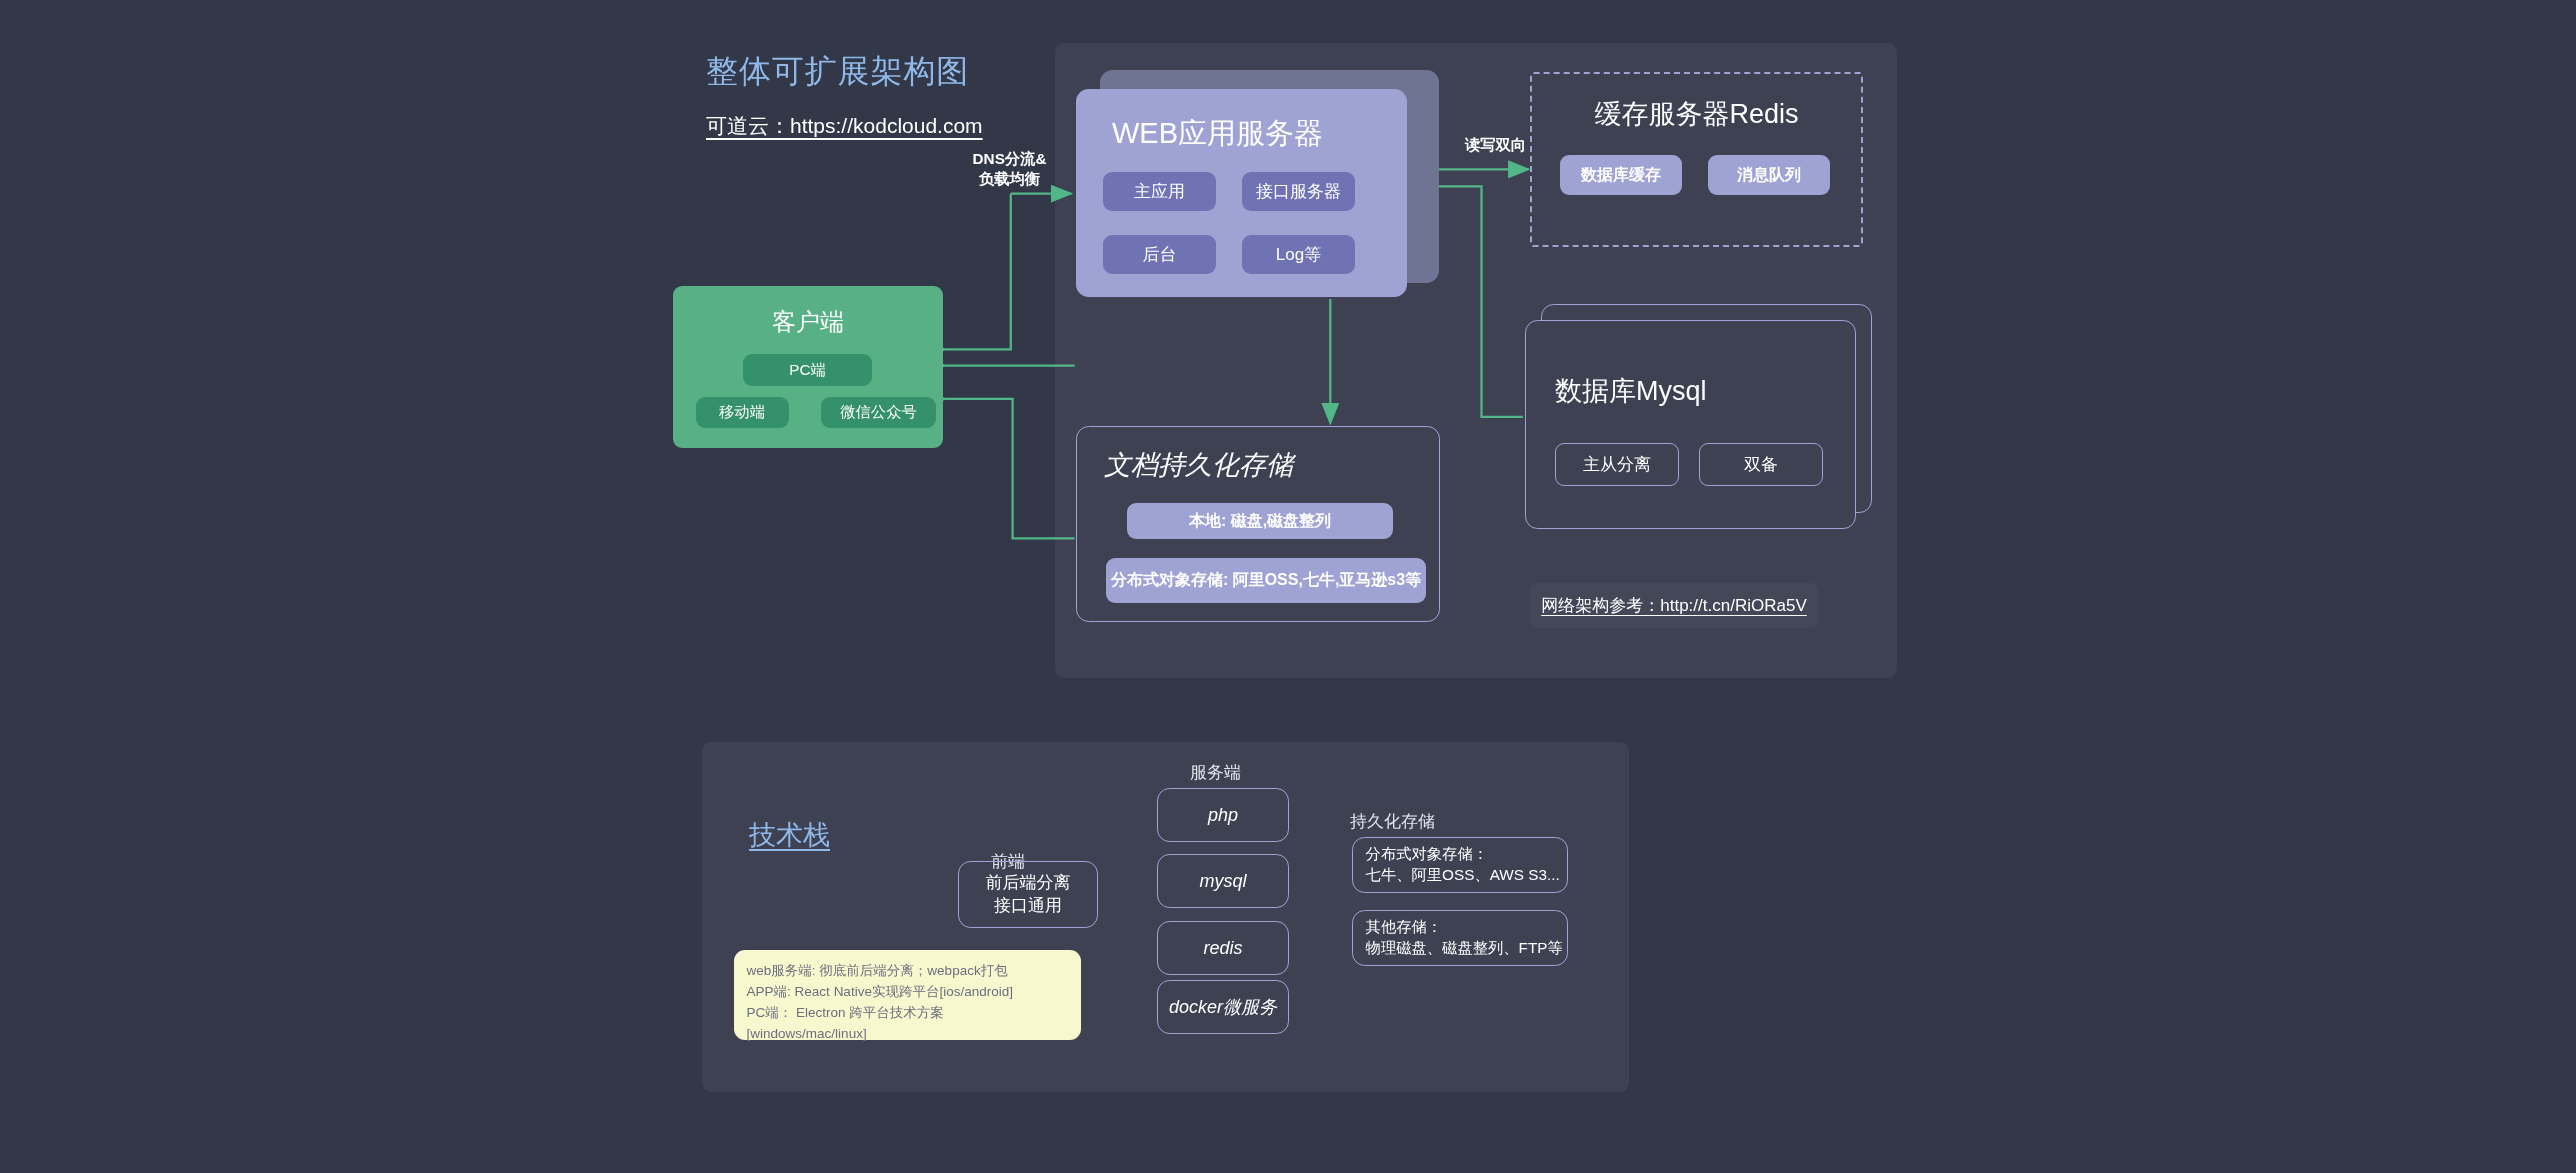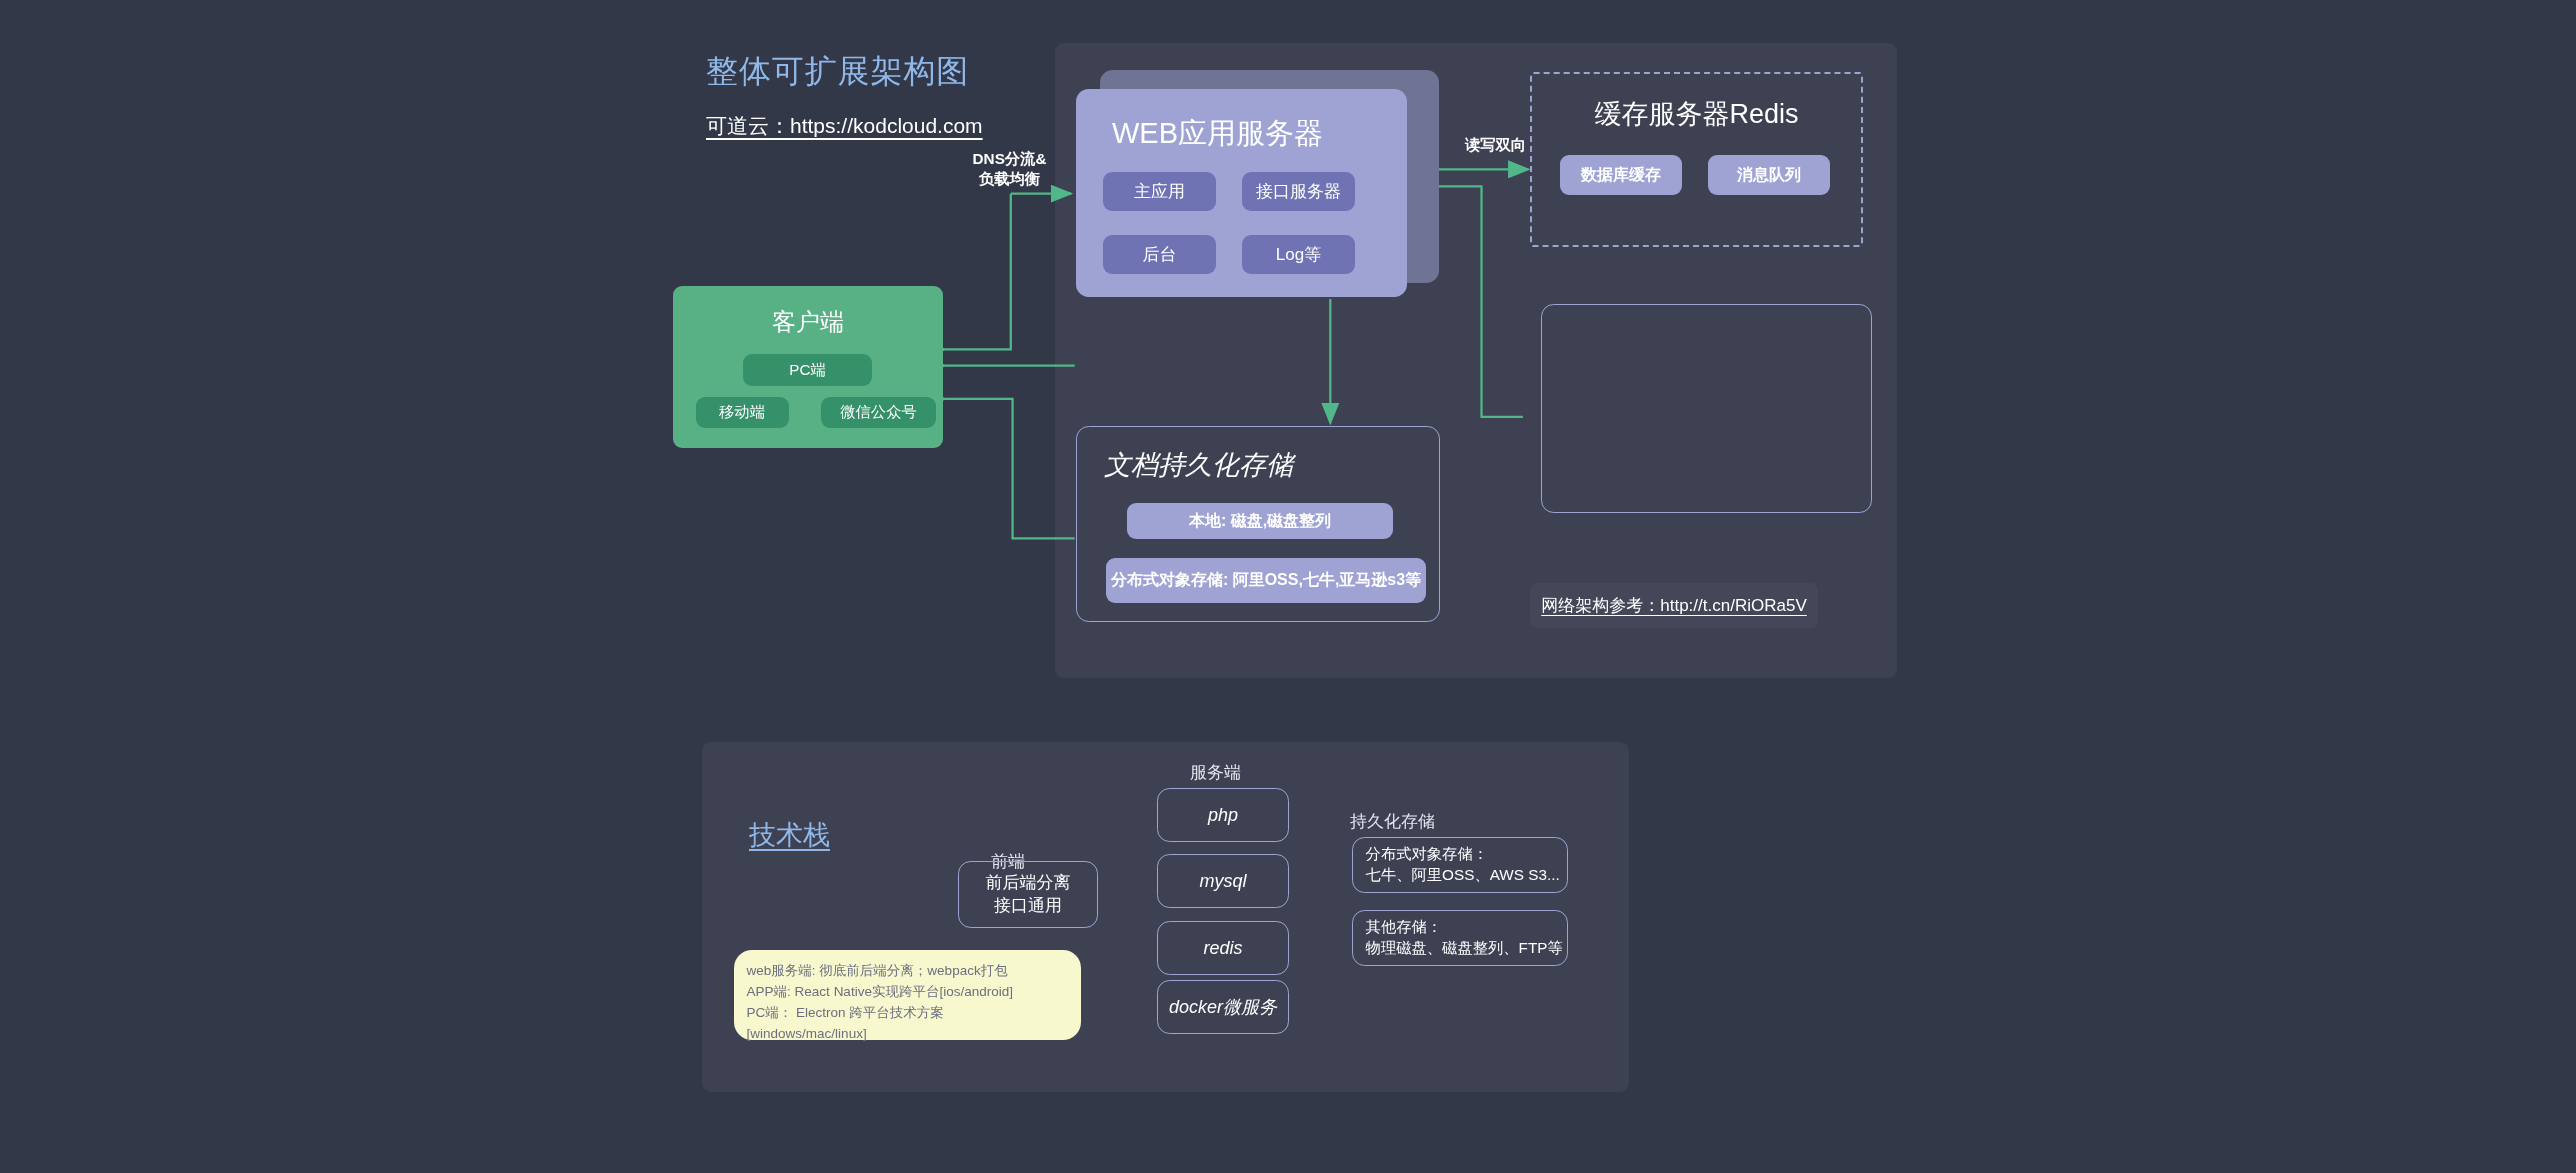--- a/index.html
+++ b/index.html
@@ -85,21 +85,21 @@
 
   #front-box{left:958px;top:861px;width:138px;height:65px;display:flex;align-items:center;
              justify-content:center;text-align:center;line-height:1.35;font-size:17px;}
 
   .srv-box{position:absolute;width:130px;height:52px;display:flex;align-items:center;
            justify-content:center;font-size:18px;font-style:italic;}
 
   .persist-box{position:absolute;width:216px;height:56px;display:flex;align-items:center;
                padding-left:12.6px;box-sizing:border-box;font-size:15.3px;line-height:1.35;}
 
-  #note-box{left:734px;top:950px;width:347px;height:90px;background:#f8f8cf;border-radius:18px;
+  #note-box{left:734px;top:950px;width:347px;height:90px;background:#f8f8cf;border-radius:11px;
             padding:10.8px 12.6px;box-sizing:border-box;color:#6b6f7f;font-size:13.5px;line-height:1.55;}
 
   
   #links{position:absolute;left:0;top:0;width:2576px;height:1174px;pointer-events:none;}
 </style>
 </head>
 <body>
 
 <div class="stage">
 
@@ -153,20 +153,25 @@
   </div>
 
   <div class="abs card-dashed" id="redis-card">
     <div class="card-title" id="redis-title">缓存服务器Redis</div>
     <div class="chip chip-light-purple" style="left:28px;top:81px;width:122px;height:40px;font-size:16px;">数据库缓存</div>
     <div class="chip chip-light-purple" style="left:176px;top:81px;width:122px;height:40px;font-size:16px;">消息队列</div>
   </div>
 
 
   <div class="abs card-outline" id="db-shadow"></div>
+  <div class="abs card-outline" id="db-card">
+    <div class="card-title" id="db-title">数据库Mysql</div>
+    <div class="chip chip-outline" style="left:29px;top:122px;width:124px;height:43px;font-size:17px;">主从分离</div>
+    <div class="chip chip-outline" style="left:173px;top:122px;width:124px;height:43px;font-size:17px;">双备</div>
+  </div>
 
   <div class="abs card-outline" id="doc-card">
     <div class="card-title" id="doc-title">文档持久化存储</div>
     <div class="chip chip-light-purple" style="left:50px;top:76px;width:266px;height:36px;font-size:16px;">本地: 磁盘,磁盘整列</div>
     <div class="chip chip-light-purple" style="left:29px;top:131px;width:320px;height:45px;font-size:16px;">分布式对象存储: 阿里OSS,七牛,亚马逊s3等</div>
   </div>
 
   <div class="abs" id="net-ref">
     <span>网络架构参考：http://t.cn/RiORa5V</span>
   </div>

